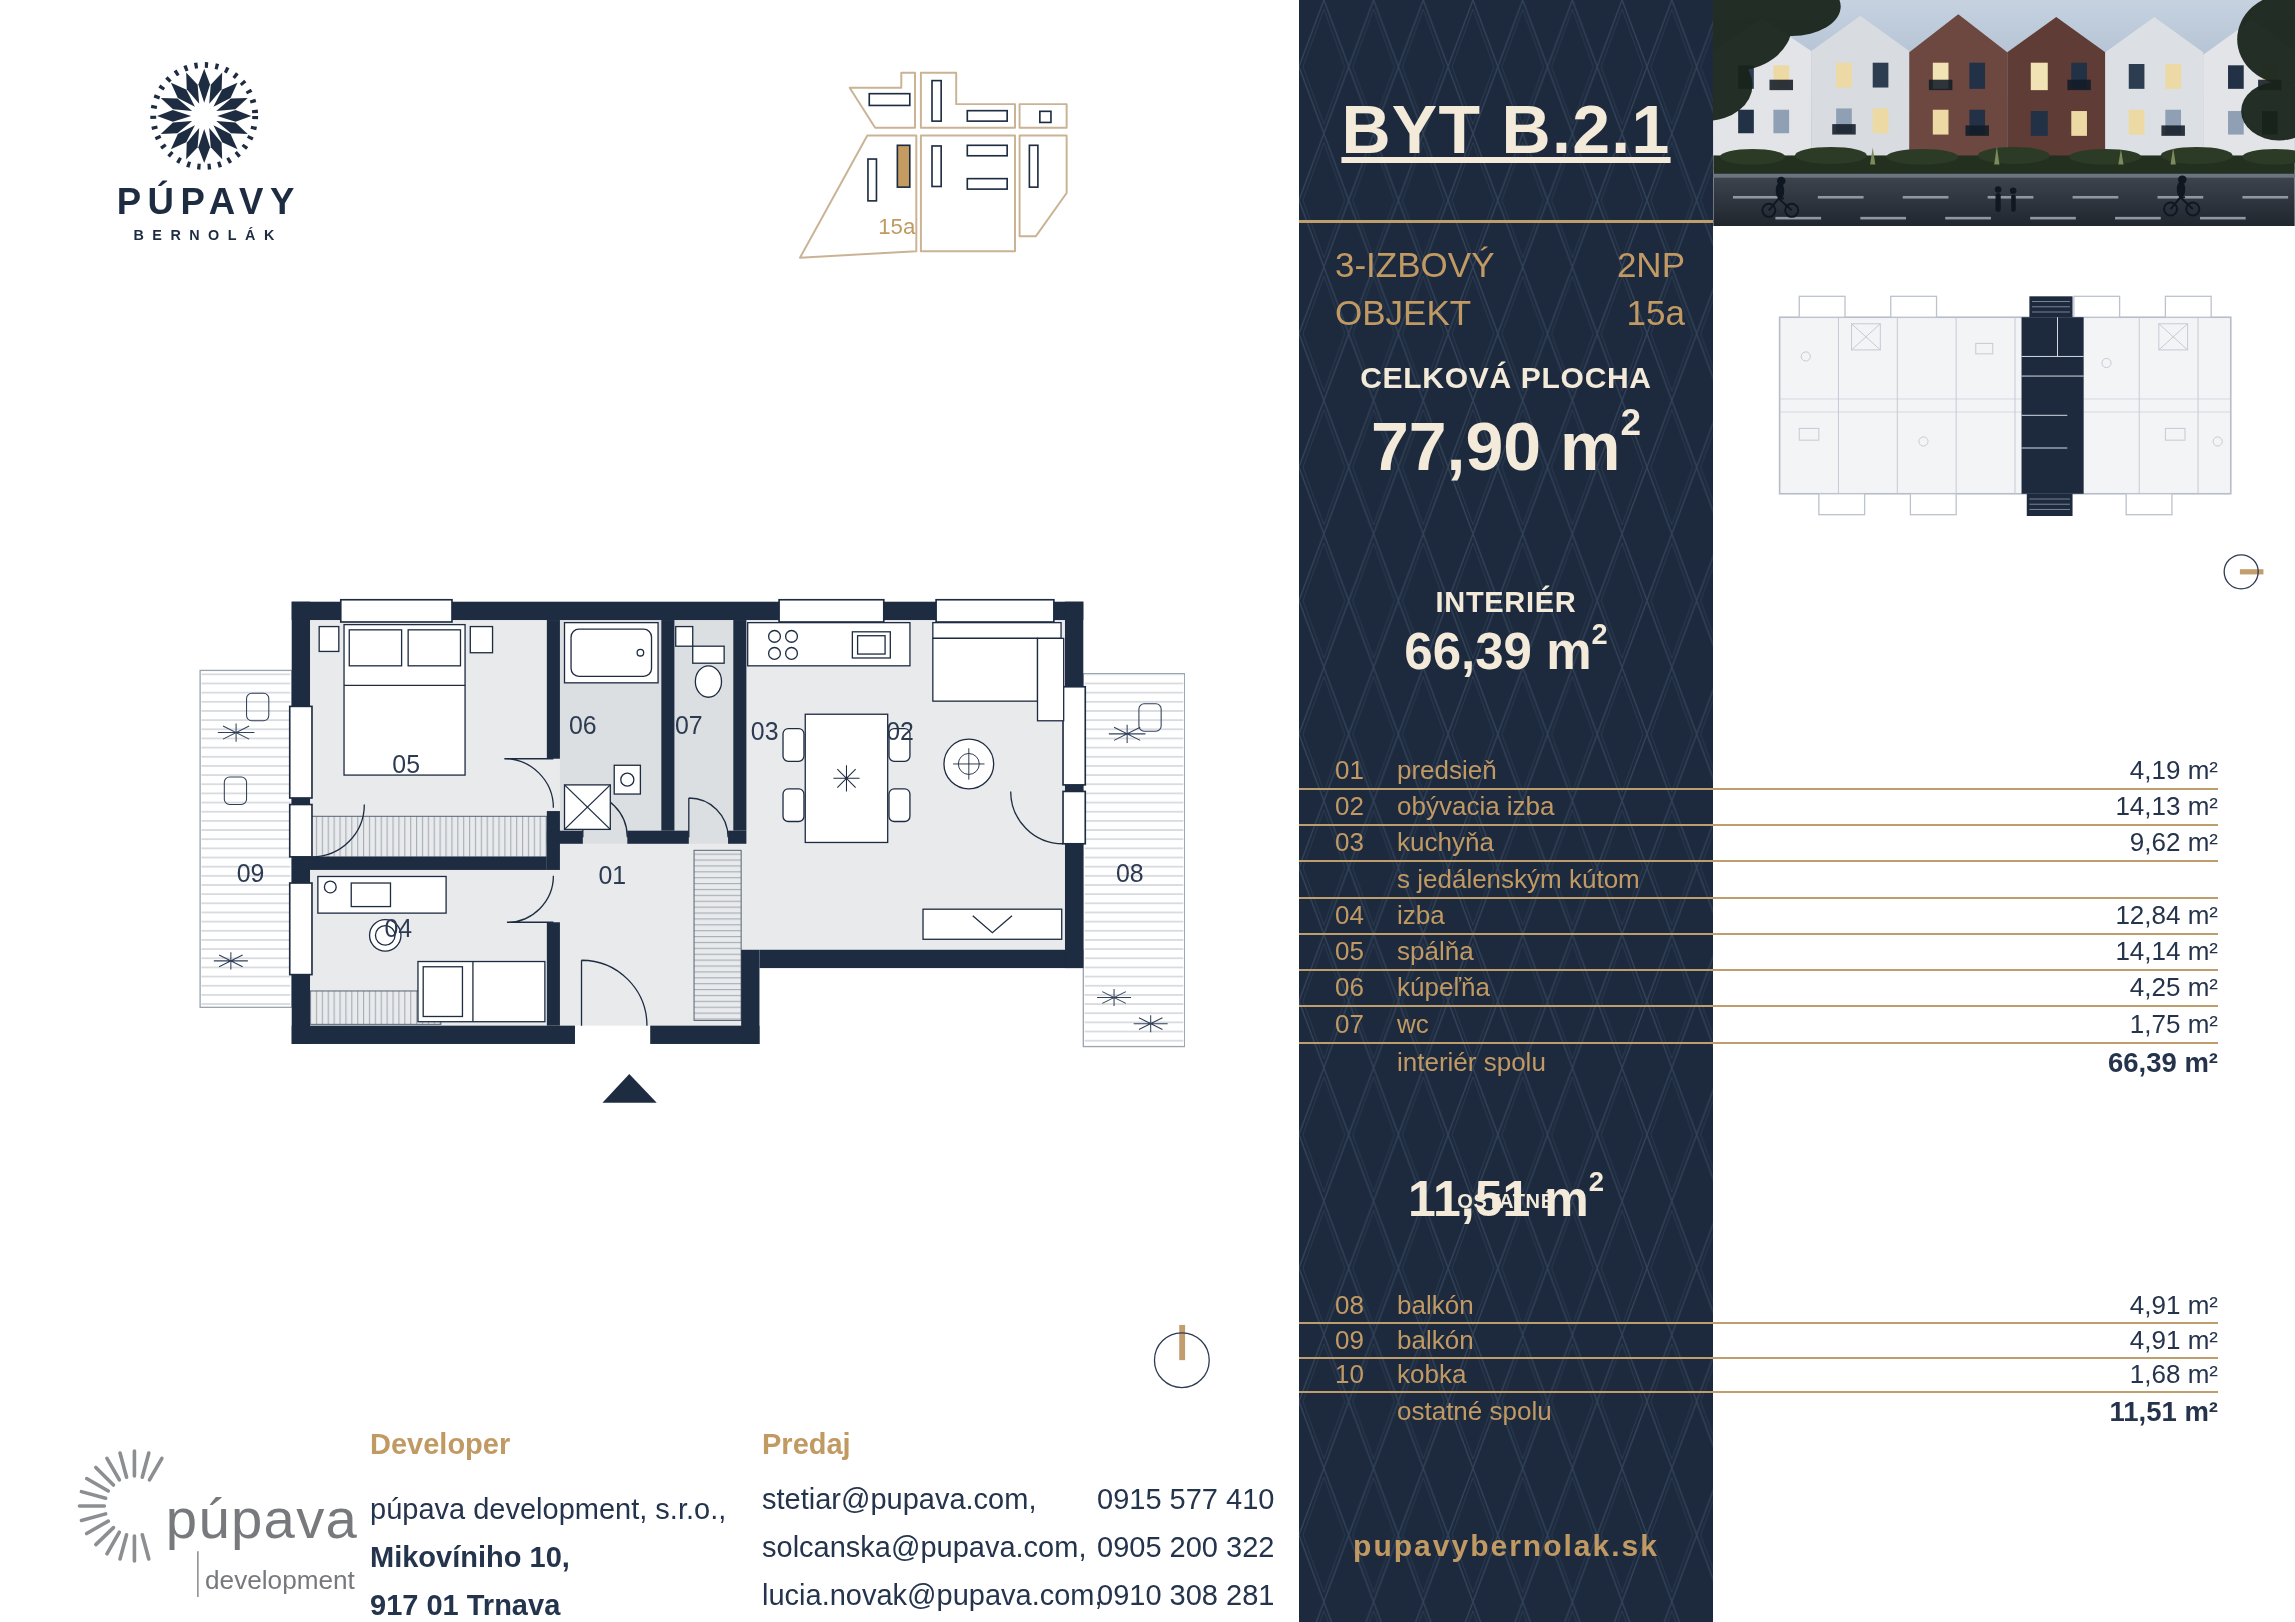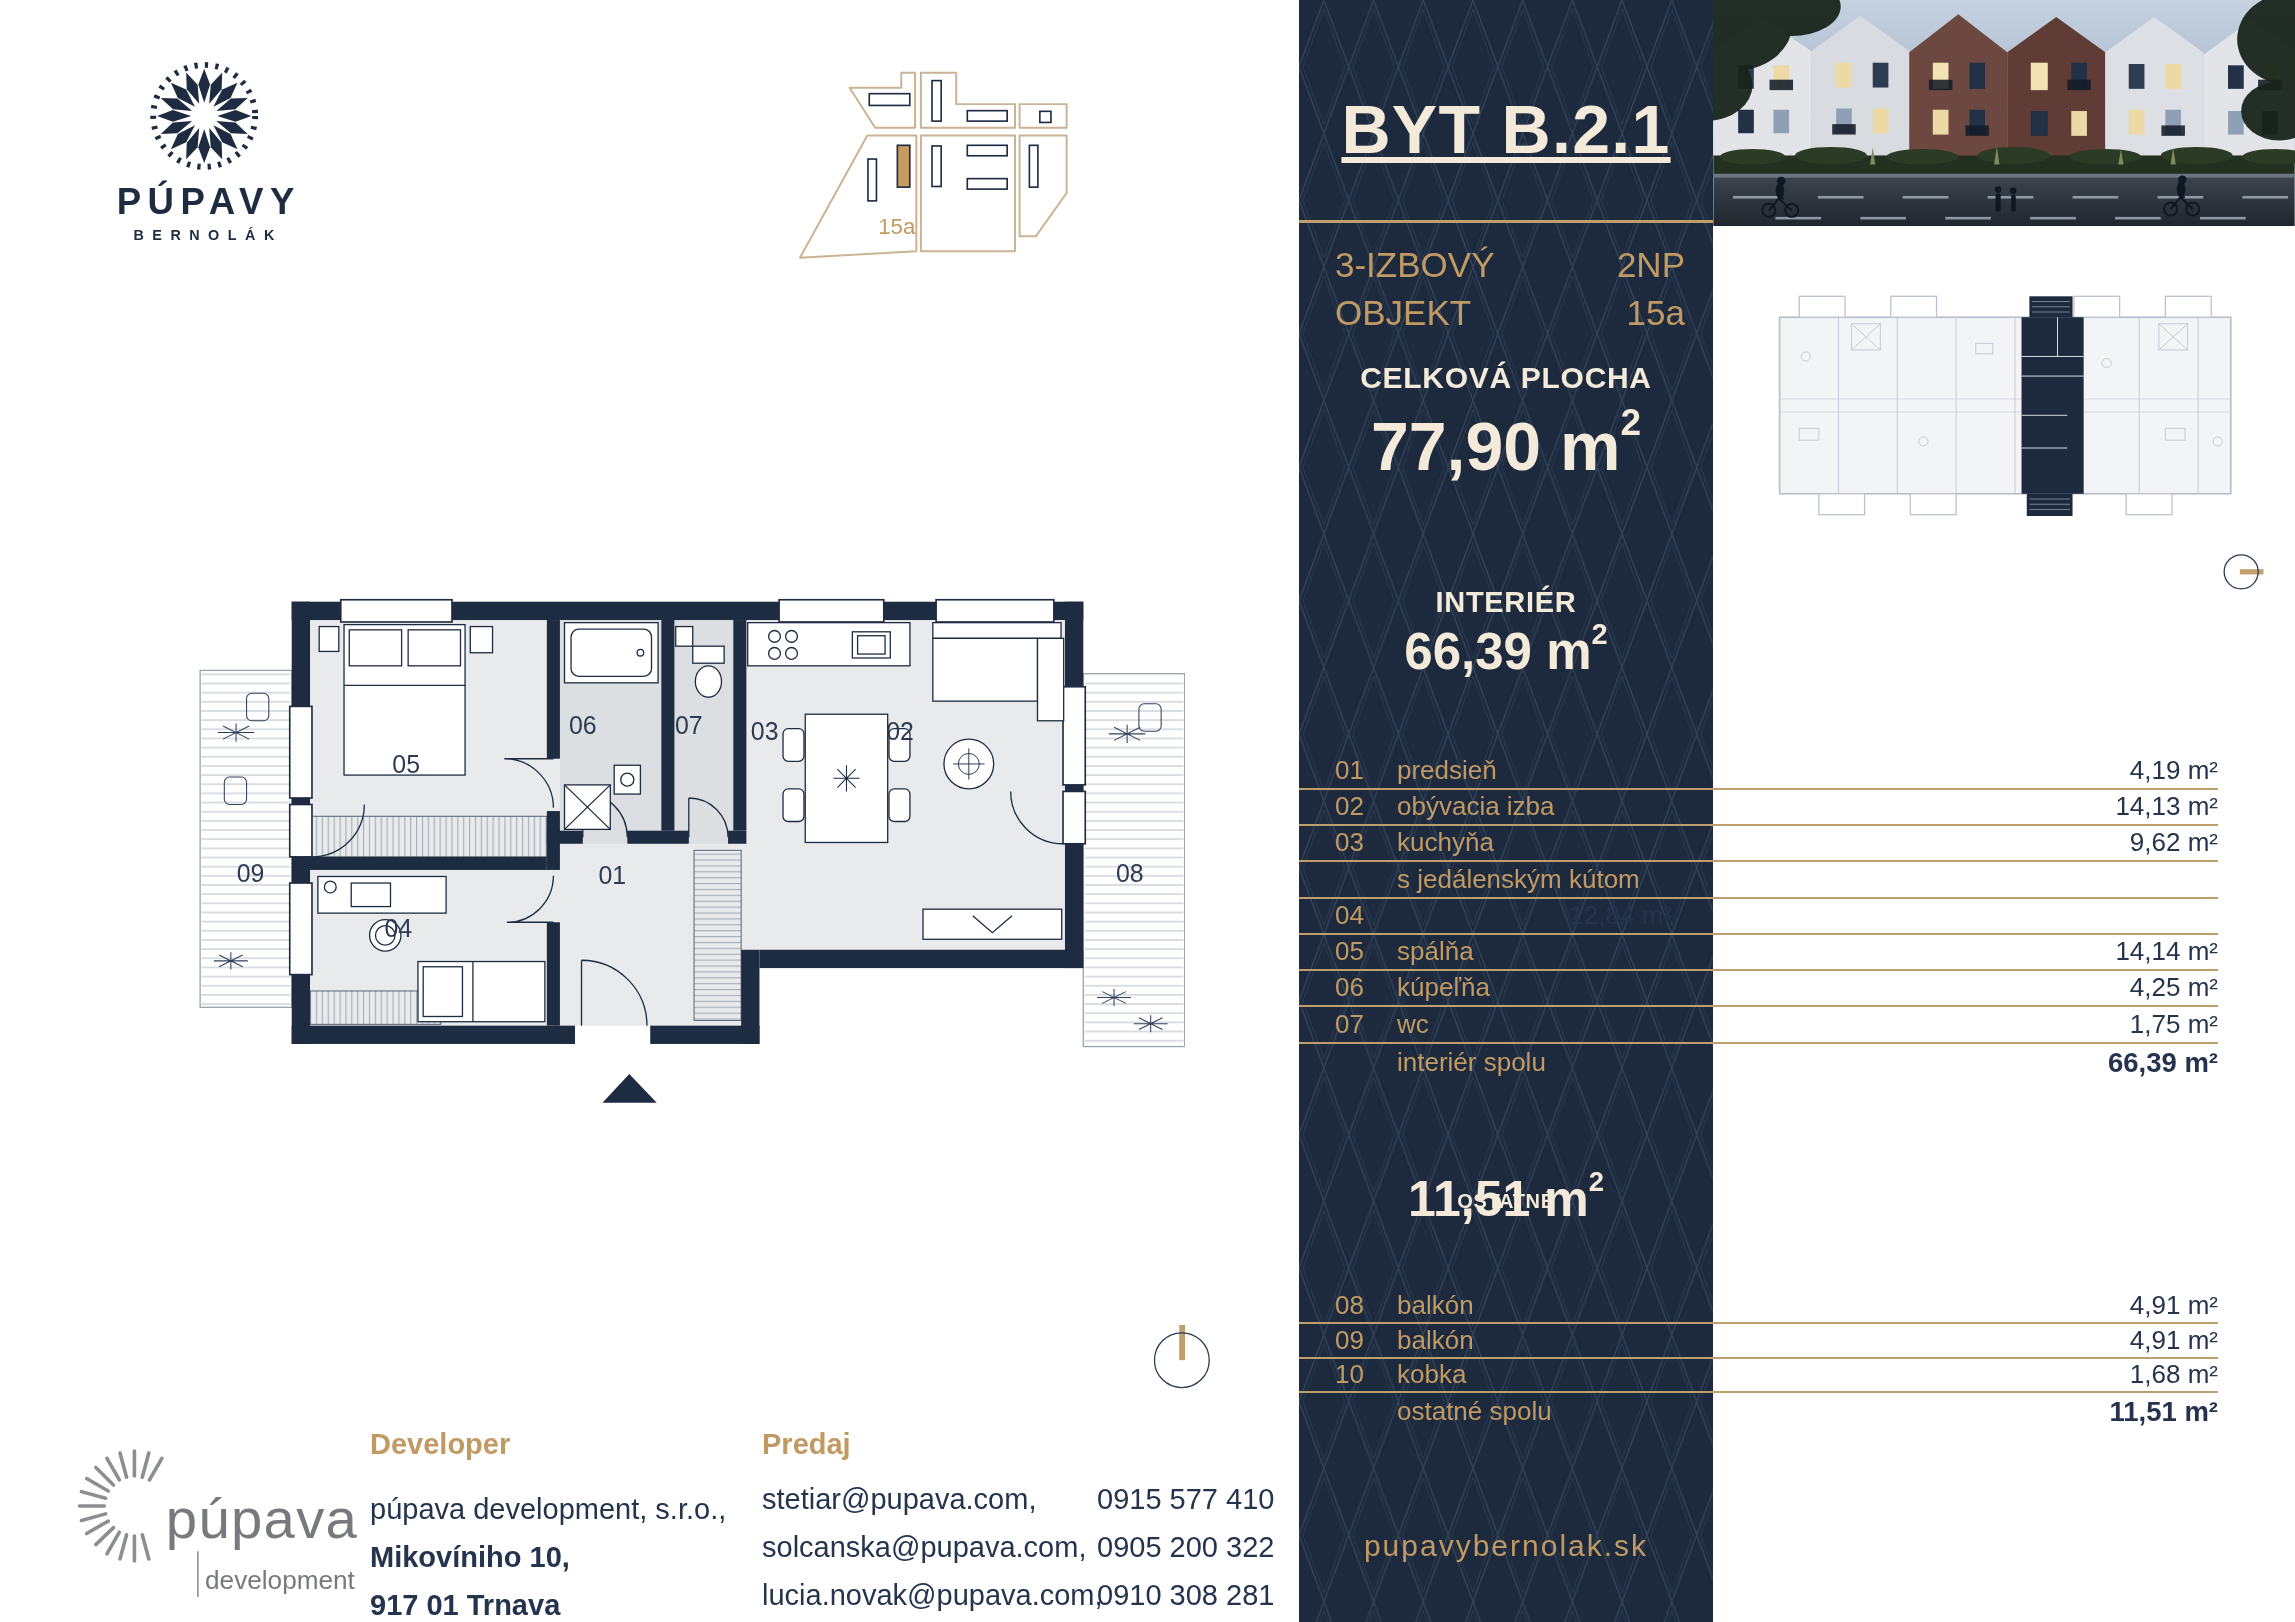--- a/index.html
+++ b/index.html
@@ -11,21 +11,21 @@
   .p-title{left:1299px;top:90px;width:414px;text-align:center;color:#f3ead9;
            font-size:68px;font-weight:800;letter-spacing:1.3px;text-decoration:underline;}
   .p-hr{left:1299px;top:220px;width:414px;height:2.6px;background:#bf9e6e;}
   .p-type{left:1335px;top:241px;width:350px;color:#c19a63;font-size:35px;line-height:48px;}
   .p-type .ln{display:flex;justify-content:space-between;}
   .p-h{left:1299px;width:414px;text-align:center;color:#f3ead9;font-weight:700;}
   .p-big{left:1299px;width:414px;display:flex;justify-content:center;align-items:flex-start;
          color:#f3ead9;font-weight:800;}
   .p-big .sup{font-weight:800;}
   .p-web{left:1299px;top:1529px;width:414px;text-align:center;color:#c19a63;
-         font-size:30px;font-weight:400;letter-spacing:2px;}
+         font-size:30px;font-weight:700;letter-spacing:2px;}
   
   .trow{position:absolute;left:1299px;width:919px;height:37px;display:flex;align-items:center;
         border-bottom:2px solid #bf9e6e;box-sizing:border-box;font-size:26px;}
   .trow.s2{height:35px;}
   .trow.noline{border-bottom:none;}
   .tno{width:98px;padding-left:36px;box-sizing:border-box;color:#c19a63;}
   .tnm{flex:1;color:#c19a63;}
   .tvl{width:275px;text-align:right;color:#25344c;}
   .trow.bold .tvl{font-weight:700;font-size:27.5px;}
   
@@ -299,20 +299,21 @@
     <span class="tnm">kuchyňa</span>
     <span class="tvl">9,62 m²</span>
   </div>
   <div class="trow" style="top:862px">
     <span class="tno"></span>
     <span class="tnm">s jedálenským kútom</span>
     <span class="tvl"></span>
   </div>
   <div class="trow" style="top:898px">
     <span class="tno">04</span>
+    <span class="tnm">izba</span>
     <span class="tvl">12,84 m²</span>
   </div>
   <div class="trow" style="top:934px">
     <span class="tno">05</span>
     <span class="tnm">spálňa</span>
     <span class="tvl">14,14 m²</span>
   </div>
   <div class="trow" style="top:970px">
     <span class="tno">06</span>
     <span class="tnm">kúpeľňa</span>

